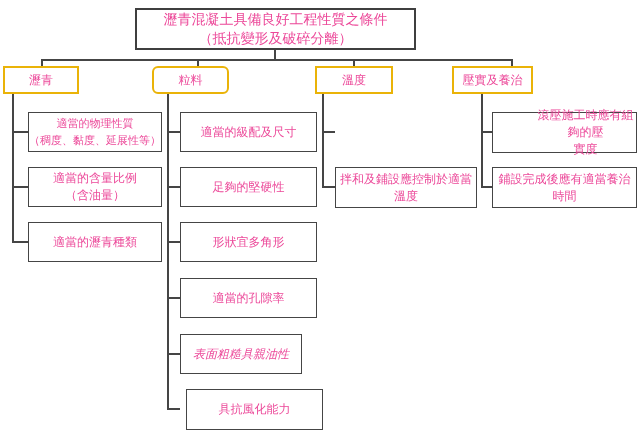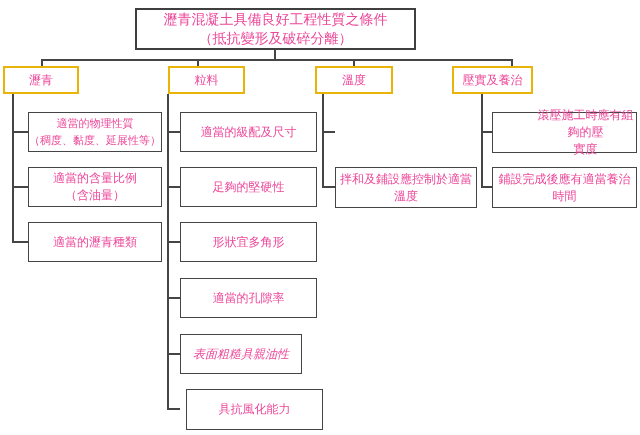--- a/index.html
+++ b/index.html
@@ -29,21 +29,21 @@
   <div class="line" style="left:274px;top:50px;width:2px;height:10px;"></div>
 
   <div class="line" style="left:41px;top:59px;width:472px;height:2px;"></div>
 
   <div class="line" style="left:41px;top:59px;width:2px;height:8px;"></div>
   <div class="line" style="left:197px;top:59px;width:2px;height:8px;"></div>
   <div class="line" style="left:353px;top:59px;width:2px;height:8px;"></div>
   <div class="line" style="left:511px;top:59px;width:2px;height:8px;"></div>
 
   <div class="box branch-box" style="left:3px;top:66px;width:76px;height:28px;">瀝青</div>
-  <div class="box branch-box" style="left:168px;top:66px;width:77px;height:28px;">粒料</div>
+  <div class="box branch-box" style="left:152px;top:66px;width:77px;height:28px;border-radius:6px;">粒料</div>
   <div class="box branch-box" style="left:315px;top:66px;width:78px;height:28px;">溫度</div>
   <div class="box branch-box" style="left:452px;top:66px;width:81px;height:28px;">壓實及養治</div>
 
   <div class="line" style="left:12px;top:94px;width:2px;height:149px;"></div>
   <div class="line" style="left:167px;top:94px;width:2px;height:316px;"></div>
   <div class="line" style="left:322px;top:94px;width:2px;height:93px;"></div>
   <div class="line" style="left:481px;top:94px;width:2px;height:93px;"></div>
 
   <div class="line" style="left:12px;top:131px;width:16px;height:2px;"></div>
   <div class="line" style="left:12px;top:186px;width:16px;height:2px;"></div>

